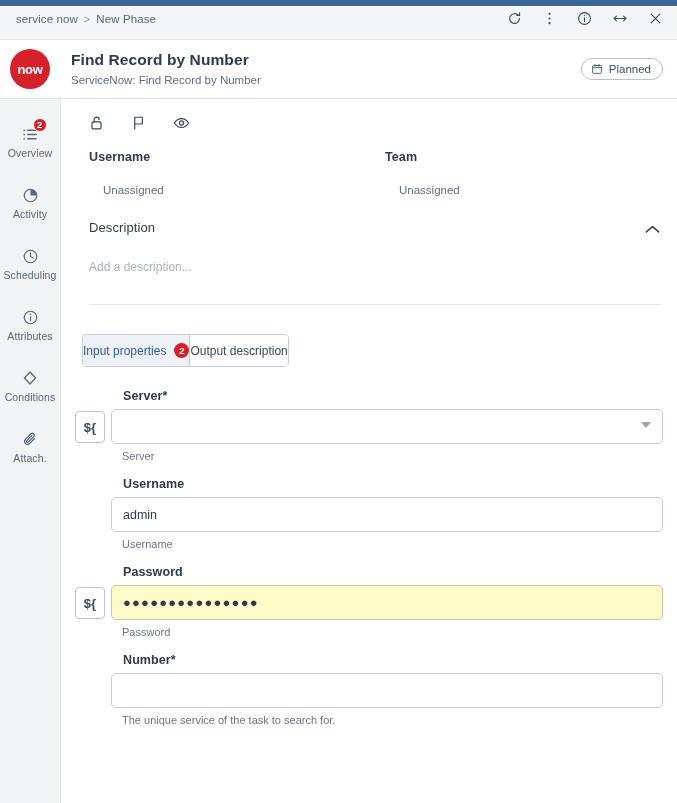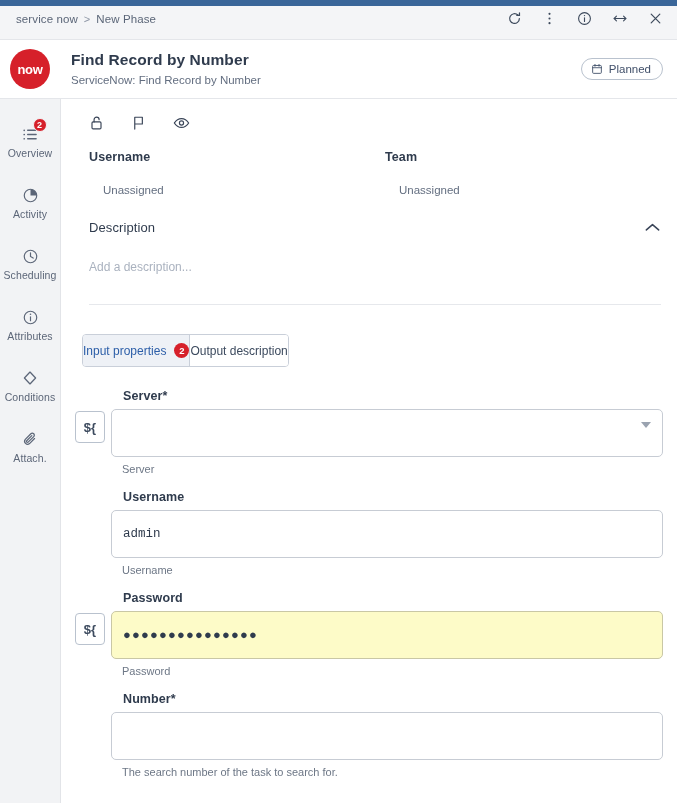--- a/index.html
+++ b/index.html
@@ -183,21 +183,21 @@
     font-size: 11.5px;
     color: #646f81;
     margin-top: 20px;
     padding-left: 14px;
   }
 
   
   .desc-section { padding: 24px 16px 0 28px; }
   .desc-head {
     display: flex;
-    align-items: center;
+    align-items: flex-end;
   }
   .desc-title {
     font-size: 13px;
     color: #2f3b4d;
     letter-spacing: .1px;
   }
   .desc-chev {
     margin-left: auto;
     cursor: pointer;
     color: #3a4558;
@@ -276,29 +276,29 @@
     display: flex; align-items: center; justify-content: center;
     cursor: pointer;
     flex: 0 0 auto;
     margin-top: 2px;
     font-family: "Liberation Sans", sans-serif;
   }
   .var-spacer { width: 30px; flex: 0 0 auto; }
   .inp-wrap { flex: 1 1 auto; }
   .inp {
     width: 100%;
-    height: 48px;
+    height: 35px;
     border: 1px solid #c7ccd4;
     border-radius: 5px;
     background: #fff;
     font-size: 12.5px;
     color: #2f3b4d;
     padding: 0 11px;
     outline: none;
-    font-family: Liberation Mono, monospace;
+    font-family: Liberation Sans, sans-serif;
   }
   .inp.highlight {
     background: #fdfbc8;
     border-color: #c9c7a5;
   }
   .inp.dots {
     letter-spacing: 1.2px;
     font-size: 13px;
   }
   .select-wrap { position: relative; }
@@ -560,20 +560,20 @@
         <div class="field">
           <div class="field-label">
             <span>Number</span><span class="req">*</span>
           </div>
           <div class="field-row">
             <div class="var-spacer"></div>
             <div class="inp-wrap">
               <input class="inp" type="text" value="" style="">
             </div>
           </div>
-          <div class="helper" style="margin-left:36px;">The search number of the task to search for.</div>
+          <div class="helper" style="margin-left:36px;">The unique service of the task to search for.</div>
         </div>
 
       </div>
 
     </div>
   </div>
 </div>
 
 </body></html>

